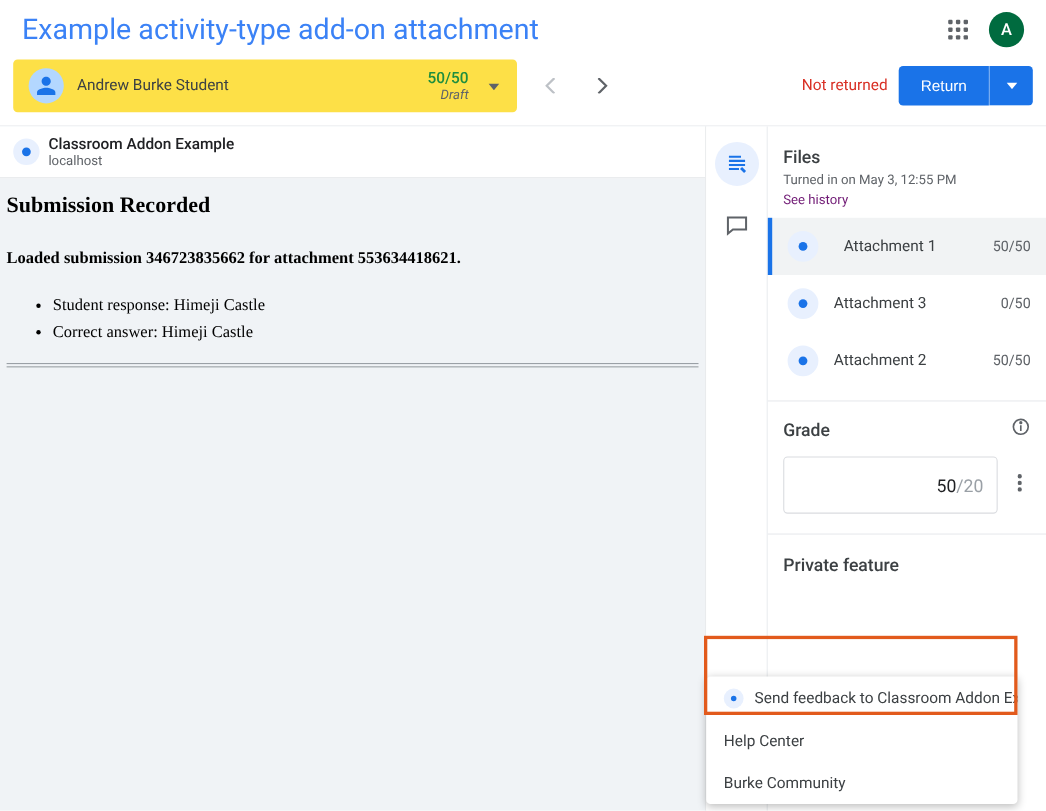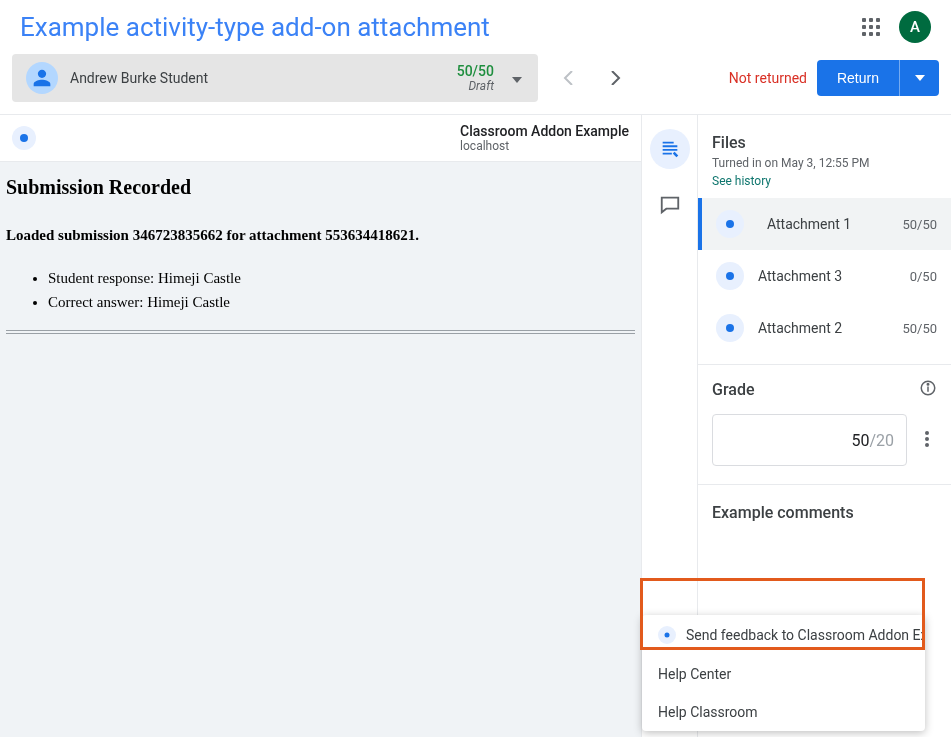--- a/index.html
+++ b/index.html
@@ -58,24 +58,24 @@
 
 .sub-header {
   display: flex;
   align-items: center;
   padding: 0 12px 12px 12px;
   gap: 18px;
 }
 .student-selector {
   display: flex;
   align-items: center;
-  background: #e5e5e5;
+  background: #fde047;
   border-radius: 4px;
   height: 48px;
-  width: 526px;
+  width: 458px;
   padding: 0 12px 0 14px;
 }
 .student-avatar {
   width: 32px; height: 32px;
   border-radius: 50%;
   background: #b3d7ff;
   display: flex;
   align-items: center;
   justify-content: center;
   margin-right: 12px;
@@ -118,23 +118,22 @@
   background: #f0f3f6;
   display: flex;
   flex-direction: column;
   border-right: 1px solid #e8eaed;
 }
 .addon-header {
   background: #fff;
   padding: 8px 12px;
   display: flex;
   align-items: center;
-  gap: 28px;
+  gap: 8px;
   border-bottom: 1px solid #e8eaed;
-  justify-content: space-between;
 }
 .addon-icon {
   width: 24px; height: 24px; border-radius: 50%;
   background: #e8f0fe; display: flex; align-items: center; justify-content: center;
 }
 .addon-icon svg { fill: #1a73e8; }
 .addon-title { font-size: 14px; font-weight: 500; color: #202124; }
 .addon-sub { font-size: 12px; color: #5f6368; }
 .content-body { padding: 14px 6px; font-family: 'Times New Roman', serif; }
 .content-h2 { font-size: 20px; font-weight: 700; margin-bottom: 28px; color:#000; }
@@ -165,21 +164,21 @@
 
 .sidebar {
   width: 253px;
   background: #fff;
   display: flex;
   flex-direction: column;
   overflow: visible;
 }
 .section-title { font-size: 16px; font-weight: 500; padding: 18px 14px 4px 14px; }
 .turned-in { font-size: 12px; color: #5f6368; padding: 0 14px; }
-.see-history { font-size: 12px; color: #0f766e; padding: 4px 14px 10px 14px; cursor: pointer; }
+.see-history { font-size: 12px; color: #701a75; padding: 4px 14px 10px 14px; cursor: pointer; }
 .attachment {
   display: flex; align-items: center;
   padding: 12px 14px 12px 14px;
   gap: 14px; cursor: pointer;
   border-left: 4px solid transparent;
 }
 .attachment.selected { background: #f1f3f4; border-left-color: #1a73e8; gap: 23px; }
 .file-icon {
   width: 28px; height: 28px; border-radius: 50%;
   background: #e8f0fe; display: flex; align-items: center; justify-content: center;
@@ -388,34 +387,34 @@
           <svg width="4" height="16" viewBox="0 0 4 16" fill="currentColor">
               <circle cx="2" cy="2" r="2"></circle>
               <circle cx="2" cy="8" r="2"></circle>
               <circle cx="2" cy="14" r="2"></circle>
             </svg>
         </div>
       </div>
     </div>
 
     <hr class="sidebar-divider">
-    <div class="pc-title">Example comments</div>
+    <div class="pc-title">Private feature</div>
   </div>
 </div>
 
 <div class="popup-menu">
   <div class="popup-item">
     <div class="mini-icon">
         <svg width="10" height="10" viewBox="0 0 24 24">
           <circle cx="12" cy="12" r="6"></circle>
         </svg>
       </div>
     <span>Send feedback to Classroom Addon Example</span>
   </div>
   <div class="popup-item">
     <span>Help Center</span>
   </div>
   <div class="popup-item">
-    <span>Help Classroom</span>
+    <span>Burke Community</span>
   </div>
 </div>
 
 <div class="highlight-box" style="left:640px; top:578px; width:285px; height:72px;"></div>
 
 </body></html>

